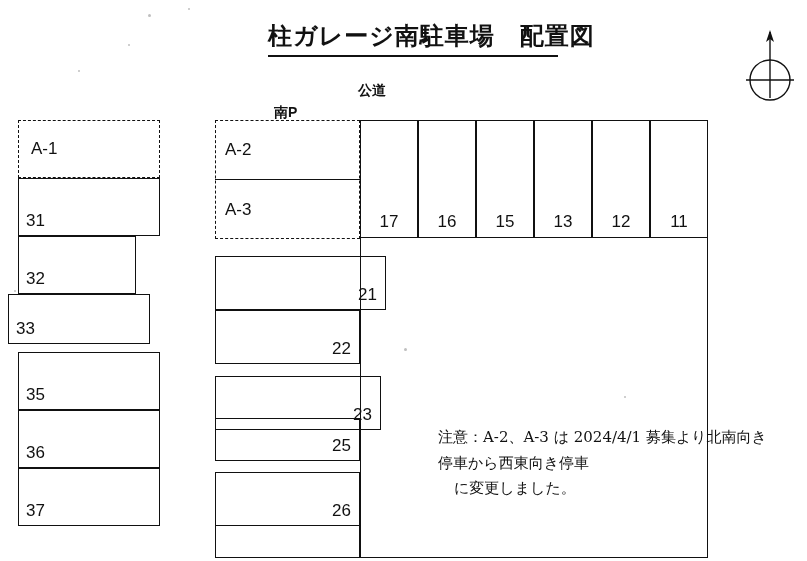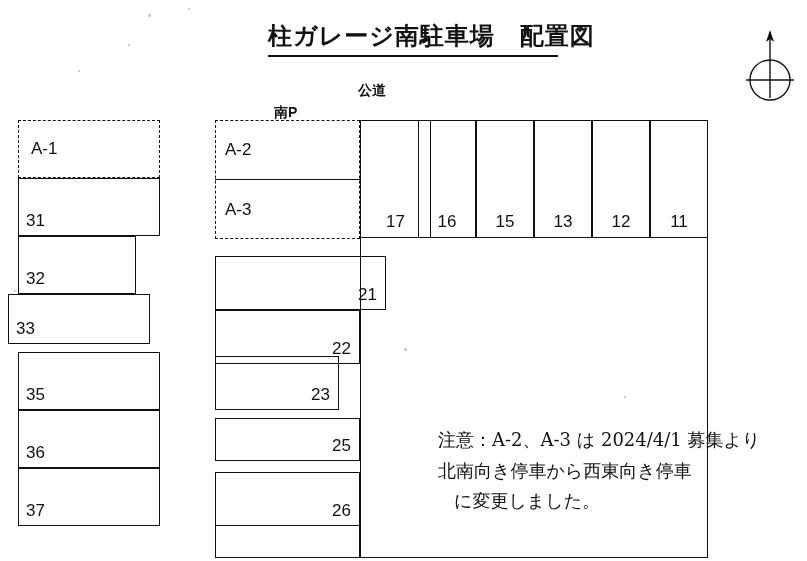--- a/index.html
+++ b/index.html
@@ -105,21 +105,21 @@
     transform: translateX(-50%);
     bottom: 5px;
     font-size: 17px;
   }
   
   #note {
     position: absolute;
     left: 438px;
     top: 425px;
     width: 330px;
-    font-size: 18px;
+    font-size: 15px;
     font-family: "DejaVu Serif", serif;
     line-height: 1.7;
   }
   #note .line2 { display: block; padding-left: 16px; }
   
   .speck {
     position: absolute;
     background: #8a8a8a;
     border-radius: 50%;
     opacity: .55;
@@ -175,33 +175,33 @@
   <div class="cell-a" style="left:215px; top:180px; width:145px; height:59px; border-bottom:none;">
     <span>A-3</span>
   </div>
 
   <div class="cell cell-right" style="left:215px; top:256px; width:171px; height:54px;">
     <span>21</span>
   </div>
   <div class="cell cell-right" style="left:215px; top:310px; width:145px; height:54px;padding-left:20px;">
     <span>22</span>
   </div>
-  <div class="cell cell-right" style="left:215px; top:356px; width:124px; height:54px;">
+  <div class="cell cell-right" style="left:215px; top:376px; width:166px; height:54px;">
     <span>23</span>
   </div>
   <div class="cell cell-right" style="left:215px; top:418px; width:145px; height:43px;">
     <span>25</span>
   </div>
   <div class="cell cell-right" style="left:215px; top:472px; width:145px; height:54px;">
     <span>26</span>
   </div>
 
   <div class="solid-box" style="left:215px; top:526px; width:145px; height:32px; border-top:none;"></div>
 
-  <div class="cell cell-top" style="left:360px; top:120px; width:71px; height:118px;">
+  <div class="cell cell-top" style="left:360px; top:120px; width:58px; height:118px;">
     <span>17</span>
   </div>
   <div class="cell cell-top" style="left:418px; top:120px; width:58px; height:118px;">
     <span>16</span>
   </div>
   <div class="cell cell-top" style="left:476px; top:120px; width:58px; height:118px;">
     <span>15</span>
   </div>
   <div class="cell cell-top" style="left:534px; top:120px; width:58px; height:118px;">
     <span>13</span>

